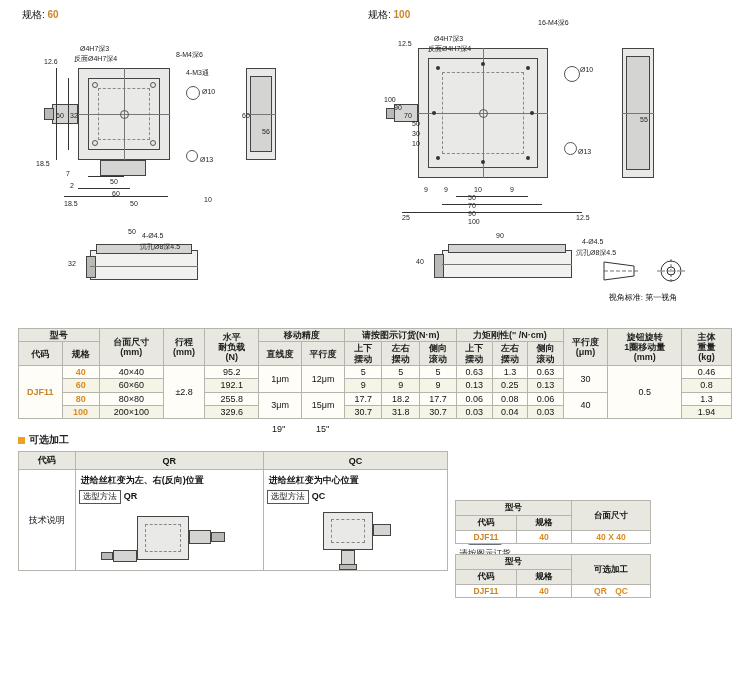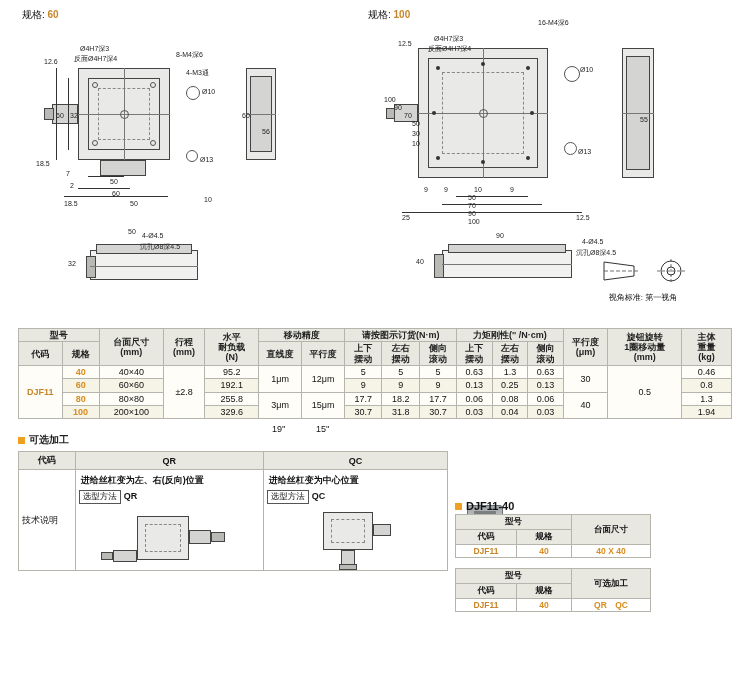--- a/index.html
+++ b/index.html
@@ -77,21 +77,21 @@
     margin-left:18px;
     font-size:9px;
   }
   table.opt th,table.opt td{
     border:1px solid #b5b5ae;
     vertical-align:middle;
     padding:2px 3px;
   }
   table.opt th{background:#e8e8e1;text-align:center;font-weight:bold;}
   table.opt td{background:#ffffff;}
-  td.vlabel{width:52px;background:#ffffff;}
+  td.vlabel{text-align:center;width:52px;background:#ffffff;}
   .opt-desc{font-weight:bold;font-size:9px;margin:2px 0 3px 2px;}
   .chip{
     display:inline-block;border:1px solid #555;padding:0px 3px;font-size:8.5px;
     background:#fff;margin-right:3px;
   }
 
   
   .order-zone{
     position:absolute;
     left:455px;top:500px;width:285px;
@@ -454,23 +454,20 @@
 <div class="order-icon">
   <div class="tag-shape">
     <div class="key-shape"></div>
   </div>
   <div class="icon-cap">请按图示订货</div>
 </div>
 
 <div class="order-zone">
 
   <div>
-    <div class="order-title">
-      <span class="sq"></span><span>DJF11-40</span>
-    </div>
     <table class="order">
       <tbody>
           <tr>
         <th colspan="2">型号</th>
         <th rowspan="2" style="width:70px;">台面尺寸</th>
       </tr>
       <tr>
         <th style="width:52px;">代码</th>
         <th style="width:46px;">规格</th>
       </tr>

